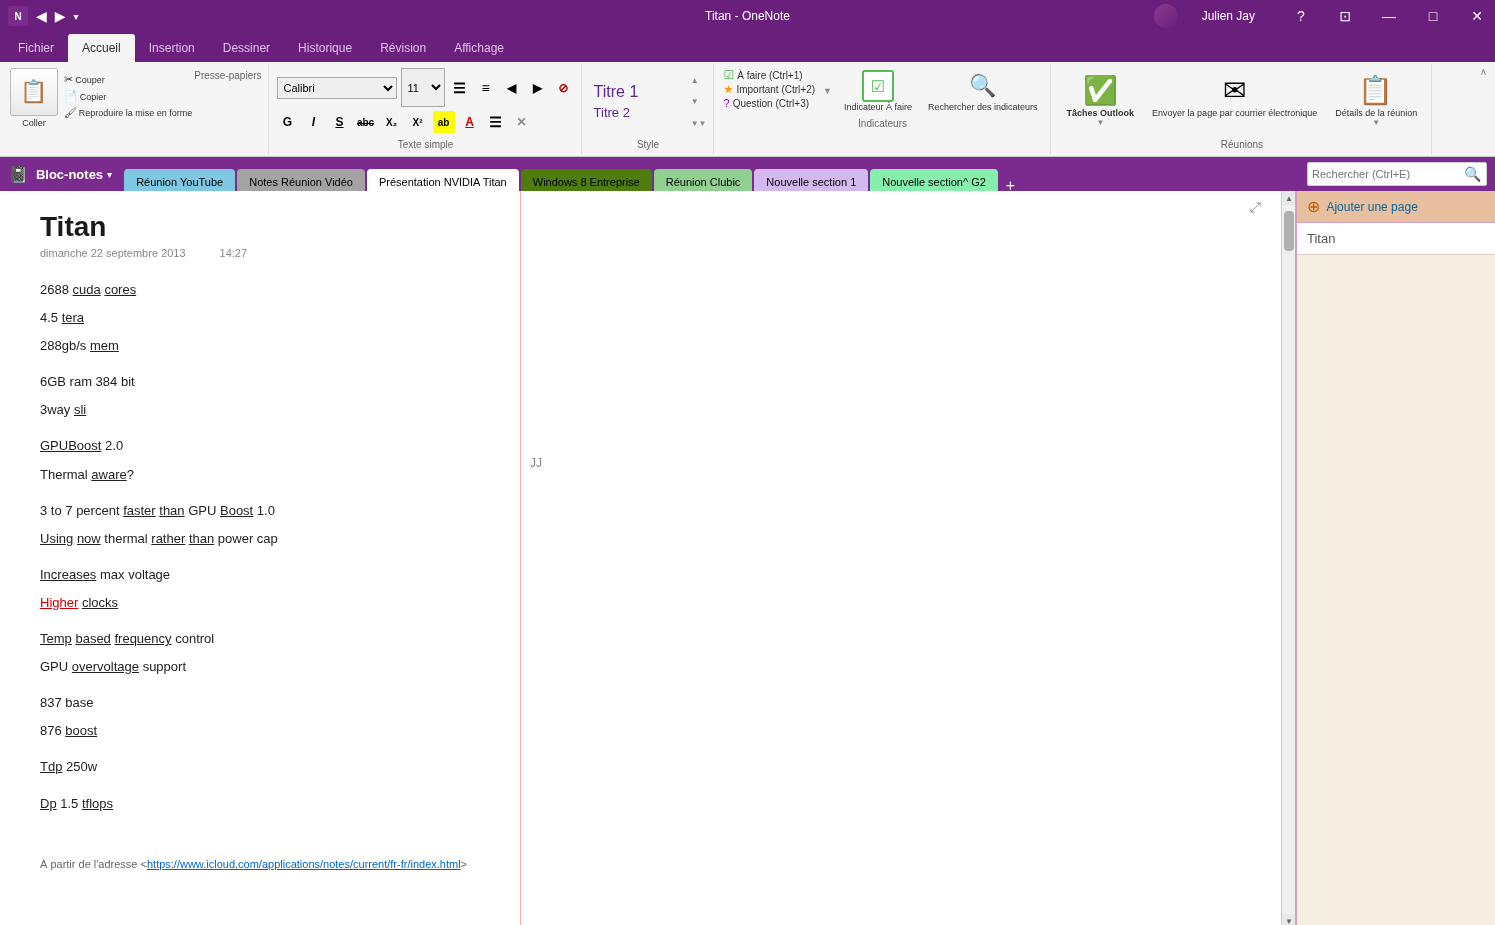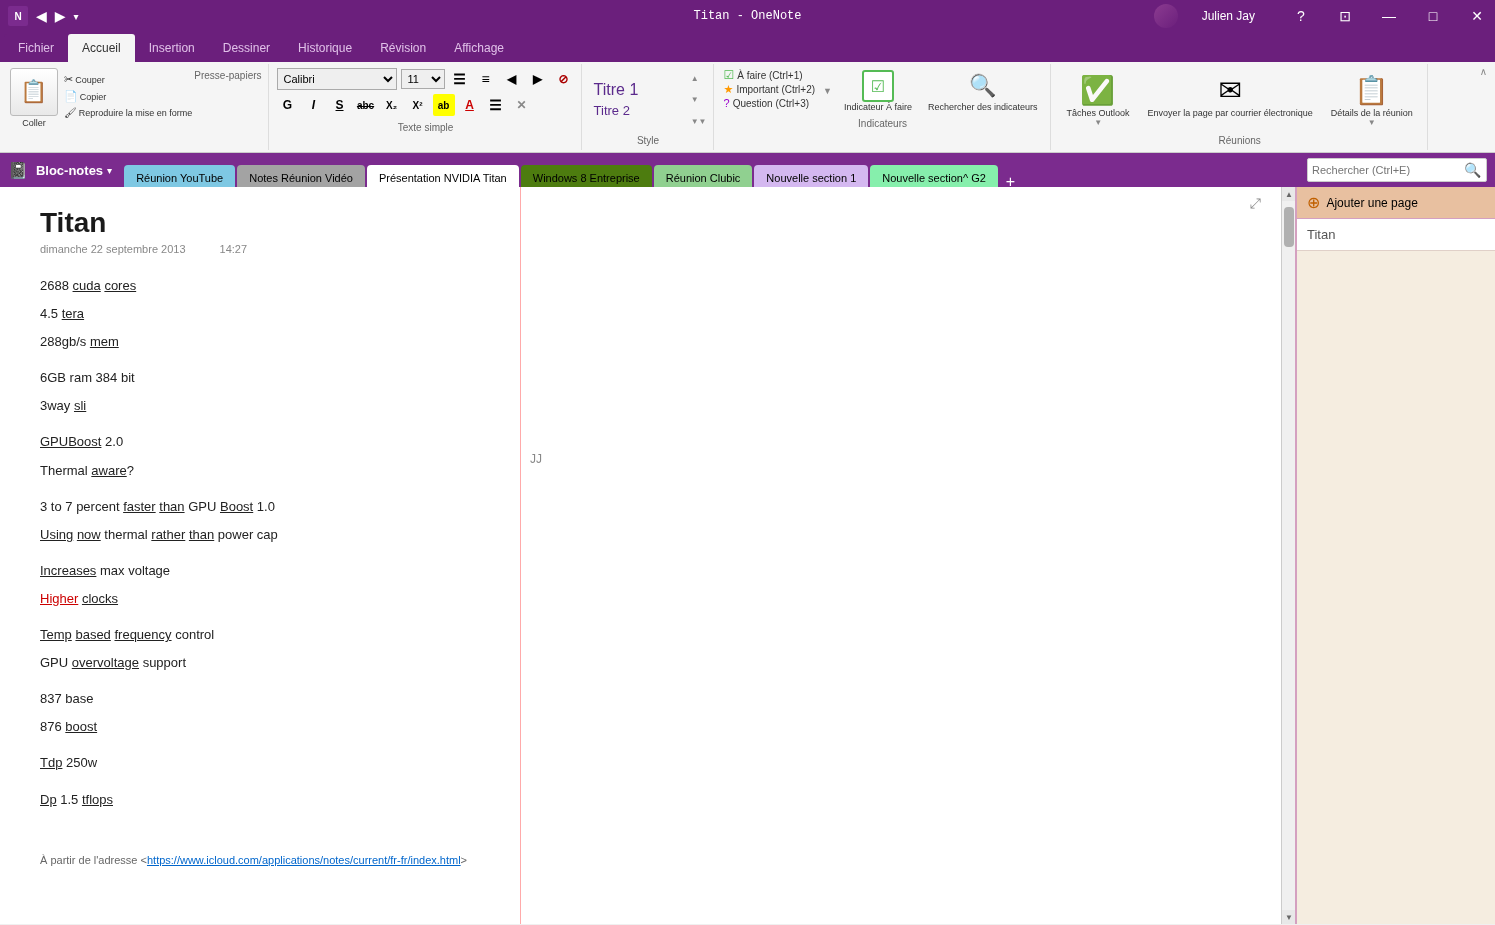--- a/index.html
+++ b/index.html
@@ -9,21 +9,21 @@
     .title-bar {
       background: #6b1f7c;
       height: 32px;
       display: flex;
       align-items: center;
       justify-content: space-between;
       padding: 0 8px;
       color: white;
     }
     .title-bar-left { display: flex; align-items: center; gap: 8px; }
-    .title-bar-title { flex: 1; text-align: center; font-size: 12px; color: white; position: absolute; left: 50%; transform: translateX(-50%); font-family: Liberation Mono, monospace; }
+    .title-bar-title { flex: 1; text-align: center; font-size: 12px; color: white; position: absolute; left: 50%; transform: translateX(-50%); }
     .title-bar-controls { display: flex; align-items: center; gap: 24px; }
     .win-btn { color: white; font-size: 14px; cursor: pointer; width: 20px; text-align: center; }
     .user-name { color: white; font-size: 12px; margin-right: 12px; }
 
     
     .ribbon-tabs {
       background: #6b1f7c;
       display: flex;
       align-items: flex-end;
       padding: 0 4px;
@@ -100,21 +100,21 @@
       font-size: 11px;
       border: 1px solid #aaa;
       padding: 1px 2px;
       height: 22px;
     }
     .size-select {
       width: 44px;
       font-size: 11px;
       border: 1px solid #aaa;
       padding: 1px 2px;
-      height: 20px;
+      height: 39px;
     }
     .font-btn {
       width: 22px; height: 22px;
       border: 1px solid transparent;
       border-radius: 2px;
       cursor: pointer;
       font-size: 12px;
       font-weight: bold;
       display: flex; align-items: center; justify-content: center;
       background: transparent;
@@ -287,21 +287,21 @@
     .right-panel-header {
       padding: 6px 10px;
       background: #e8c0a0;
       border-bottom: 1px solid #d4a0c0;
       display: flex;
       align-items: center;
       gap: 6px;
       cursor: pointer;
     }
     .right-panel-add-icon { color: #c06000; font-size: 16px; }
-    .right-panel-add-label { font-size: 12px; color: #000000; }
+    .right-panel-add-label { font-size: 12px; color: #0369a1; }
     .page-item {
       padding: 8px 10px;
       font-size: 13px;
       color: #555;
       background: white;
       border-bottom: 1px solid #e0d0c8;
       cursor: pointer;
     }
     .right-panel-body { flex: 1; background: #f5ede0; }
 
@@ -512,21 +512,21 @@
     <div class="ribbon-group-label">Indicateurs</div>
   </div>
 
   <div style="display:flex;flex-direction:column;border-right:1px solid #ddd;padding:4px 8px;gap:2px;">
     <div style="display:flex;gap:6px;flex:1;">
 
       <div class="large-btn">
         <div style="width:36px;height:36px;display:flex;align-items:center;justify-content:center;">
           <span style="font-size:28px;">✅</span>
         </div>
-        <div class="large-btn-label" style="font-size:9px;text-align:right;">Tâches
+        <div class="large-btn-label" style="font-size:9px;text-align:right;font-weight:bold;">Tâches
 Outlook</div>
         <div style="font-size:8px;color:#888;">▼</div>
       </div>
 
       <div class="large-btn">
         <div style="width:36px;height:36px;display:flex;align-items:center;justify-content:center;">
           <span style="font-size:28px;">✉</span>
         </div>
         <div class="large-btn-label" style="font-size:9px;text-align:center;">Envoyer la page par
 courrier électronique</div>

